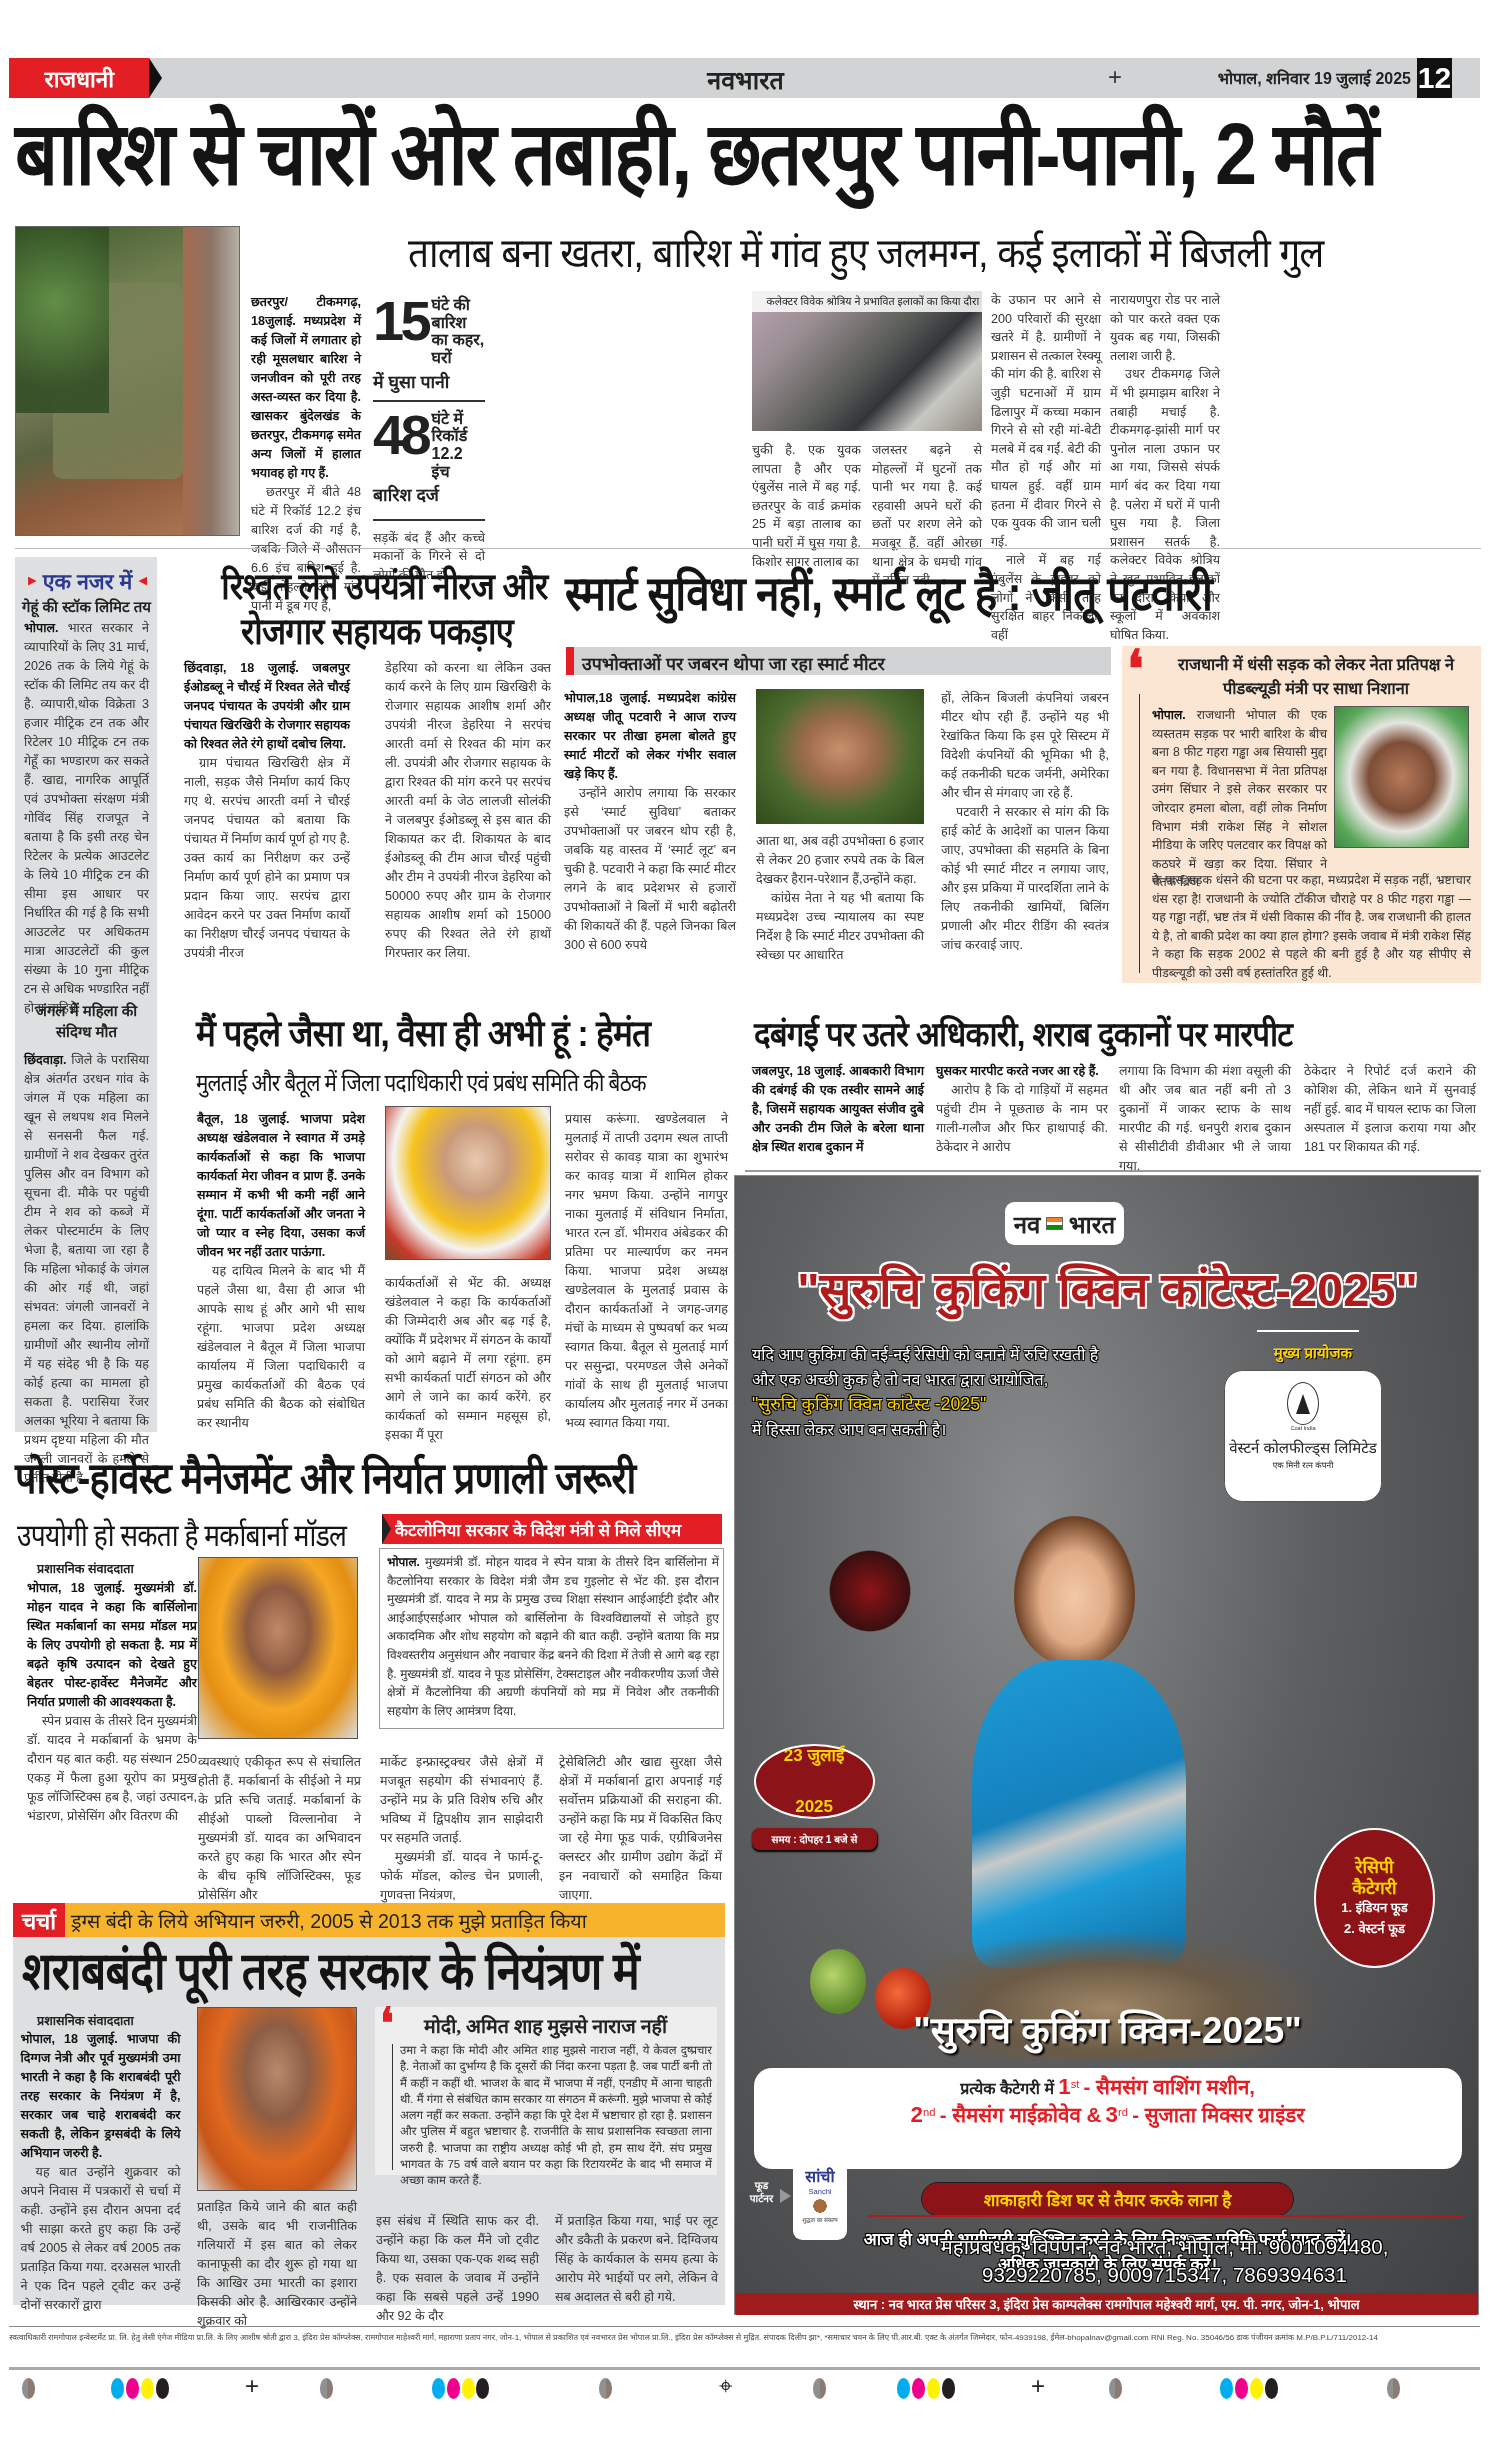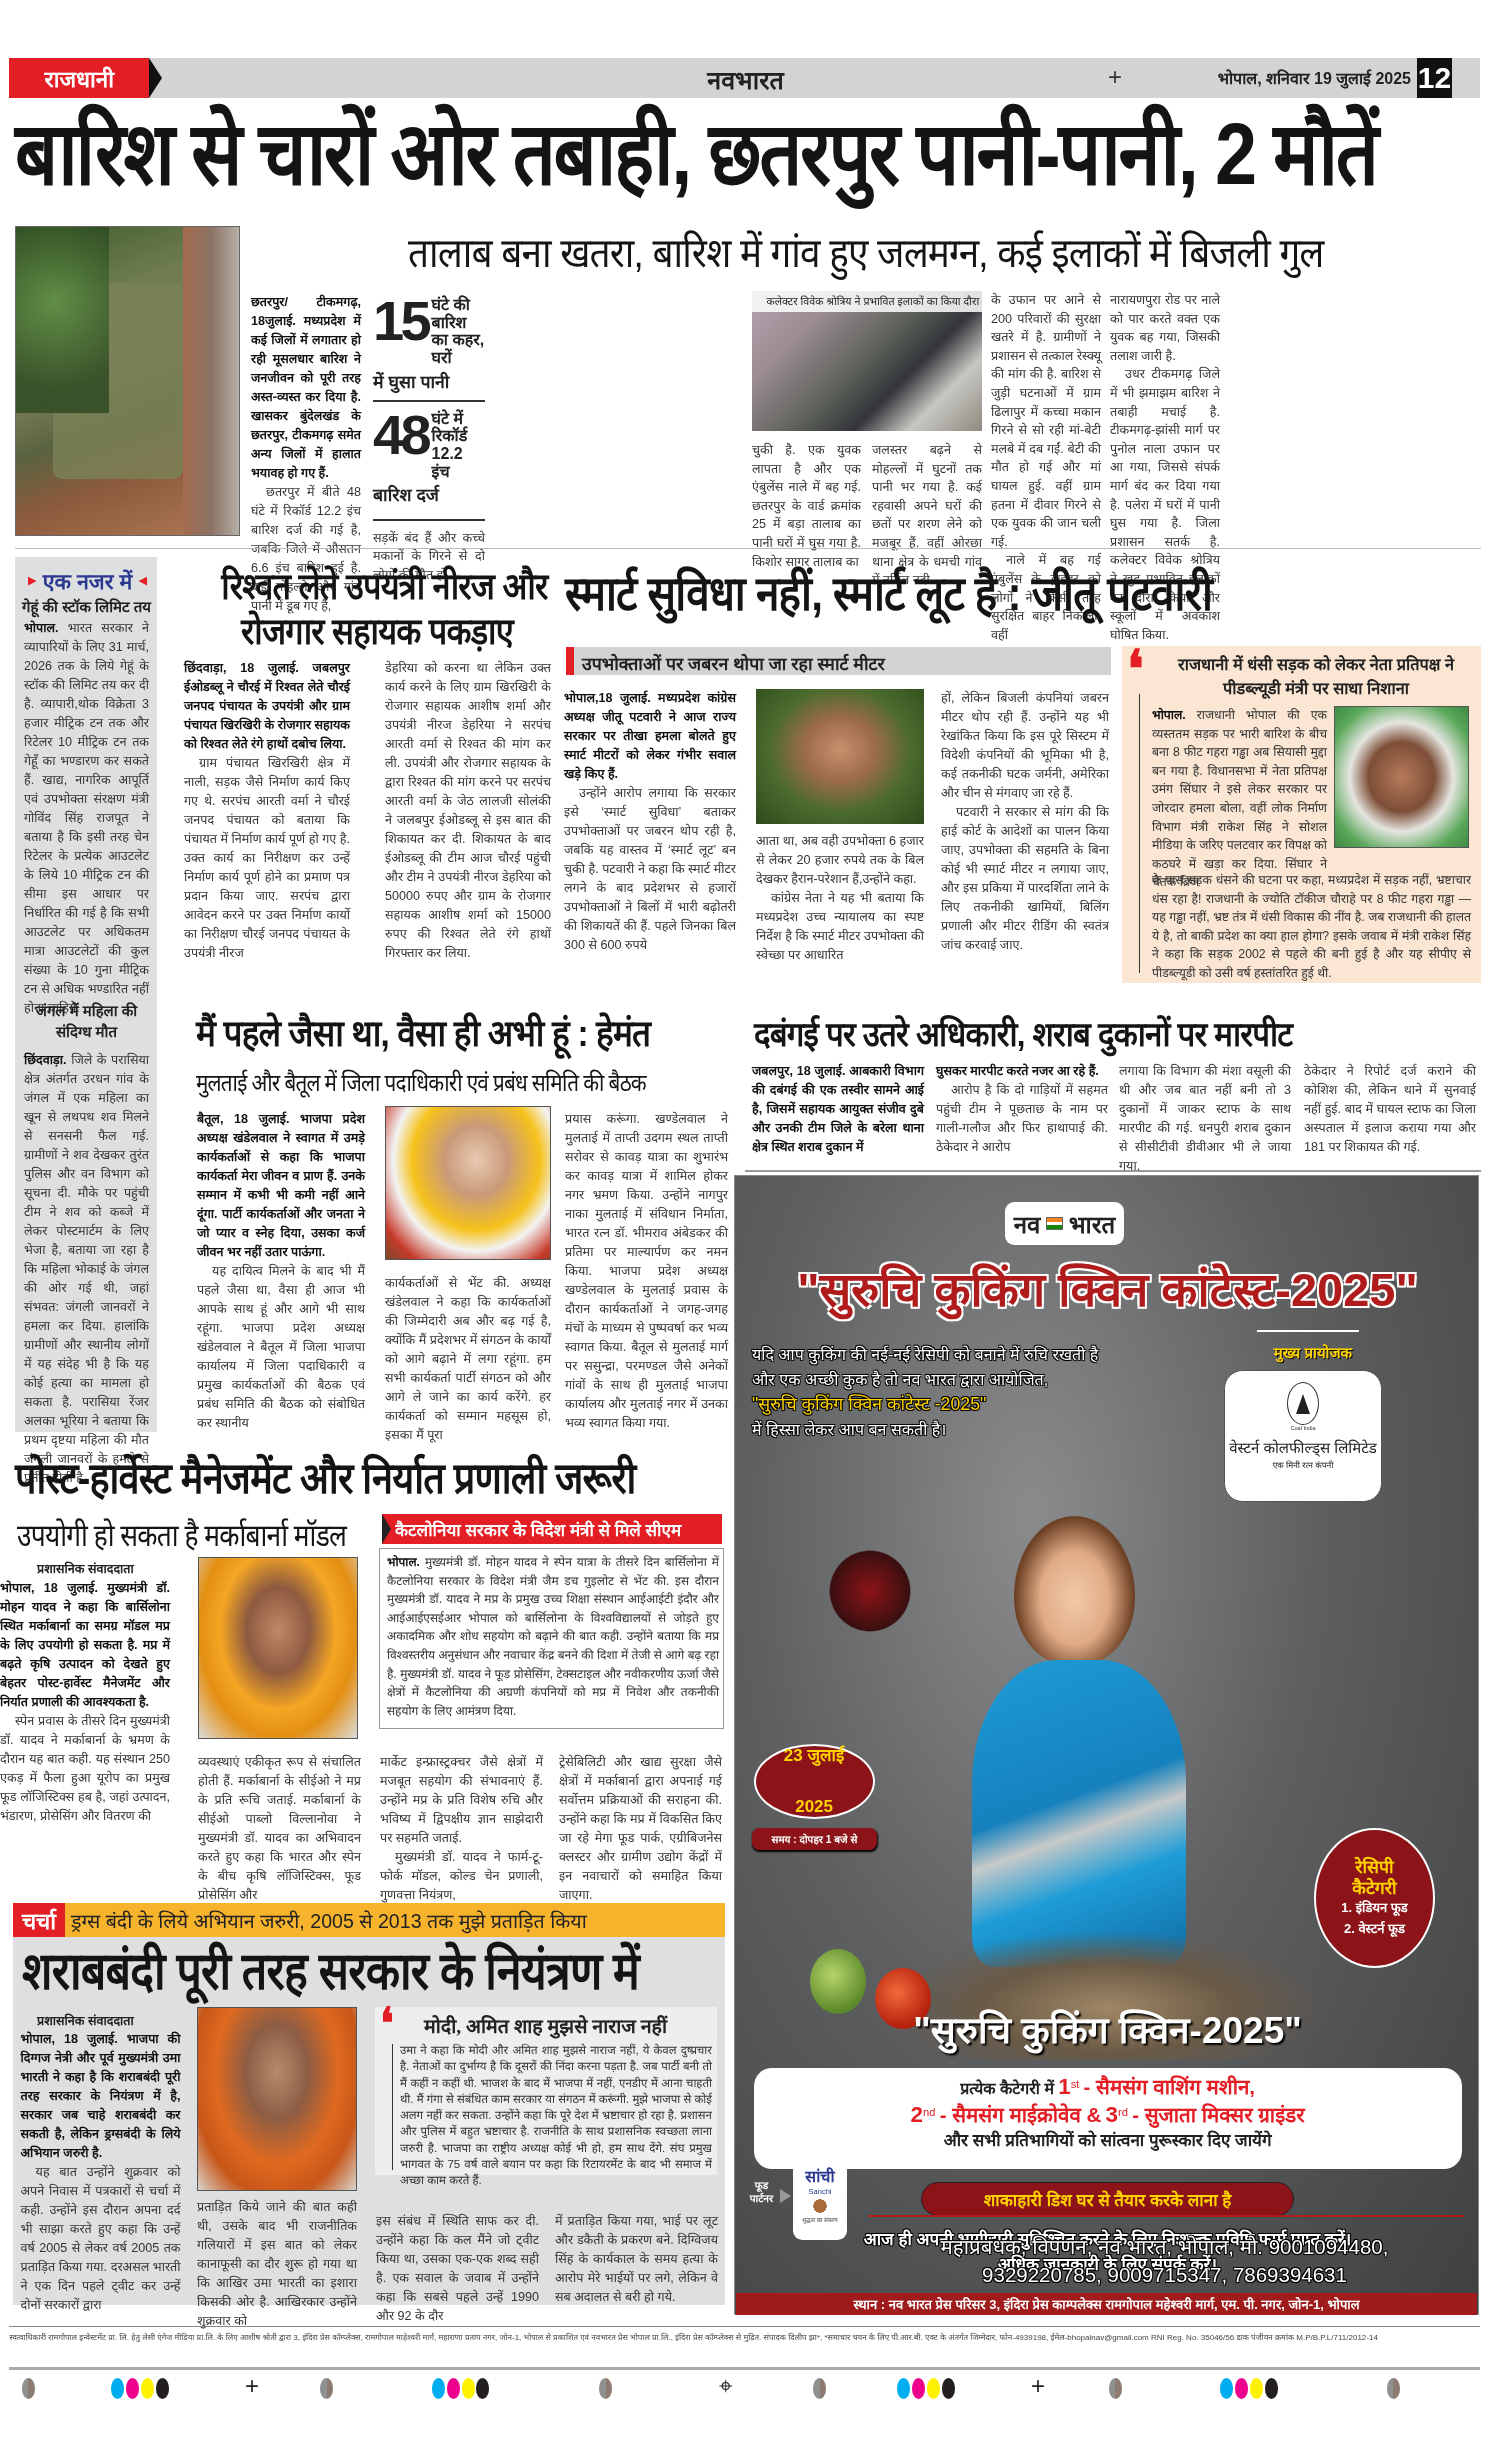--- a/index.html
+++ b/index.html
@@ -184,21 +184,21 @@
   <p class="bold-lead">घुसकर मारपीट करते नजर आ रहे हैं.</p>
   <p>आरोप है कि दो गाड़ियों में सहमत पहुंची टीम ने पूछताछ के नाम पर गाली-गलौज और फिर हाथापाई की. ठेकेदार ने आरोप</p>
 </div>
 <div class="col body-text" style="left:1119px; top:1062px; width:172px; font-size:12.6px; line-height:19px;">लगाया कि विभाग की मंशा वसूली की थी और जब बात नहीं बनी तो 3 दुकानों में जाकर स्टाफ के साथ मारपीट की गई. धनपुरी शराब दुकान से सीसीटीवी डीवीआर भी ले जाया गया.</div>
 <div class="col body-text" style="left:1304px; top:1062px; width:172px; font-size:12.6px; line-height:19px;">ठेकेदार ने रिपोर्ट दर्ज कराने की कोशिश की, लेकिन थाने में सुनवाई नहीं हुई. बाद में घायल स्टाफ का जिला अस्पताल में इलाज कराया गया और 181 पर शिकायत की गई.</div>
 <div class="hr" style="left:745px; top:1170px; width:736px; height:1.9px; background:#999;"></div>
 
 <div class="abs head" style="left:15px; top:1457px; width:717px; font-size:43px; transform:scaleX(0.88); transform-origin:left;">पोस्ट-हार्वेस्ट मैनेजमेंट और निर्यात प्रणाली जरूरी</div>
 <div class="abs head" style="left:17px; top:1520px; width:354px; font-size:31px; font-weight:normal; transform:scaleX(0.85); transform-origin:left;">उपयोगी हो सकता है मर्काबार्ना मॉडल</div>
 <div class="abs" style="left:37px; top:1560px; font-size:12.6px; font-weight:bold;">प्रशासनिक संवाददाता</div>
-<div class="col body-text" style="left:0; top:1579px; width:170px; font-size:12.6px; line-height:19px;">
+<div class="col body-text" style="left:27px; top:1579px; width:170px; font-size:12.6px; line-height:19px;">
   <p class="bold-lead">भोपाल, 18 जुलाई. मुख्यमंत्री डॉ. मोहन यादव ने कहा कि बार्सिलोना स्थित मर्काबार्ना का समग्र मॉडल मप्र के लिए उपयोगी हो सकता है. मप्र में बढ़ते कृषि उत्पादन को देखते हुए बेहतर पोस्ट-हार्वेस्ट मैनेजमेंट और निर्यात प्रणाली की आवश्यकता है.</p>
   <p>स्पेन प्रवास के तीसरे दिन मुख्यमंत्री डॉ. यादव ने मर्काबार्ना के भ्रमण के दौरान यह बात कही. यह संस्थान 250 एकड़ में फैला हुआ यूरोप का प्रमुख फूड लॉजिस्टिक्स हब है, जहां उत्पादन, भंडारण, प्रोसेसिंग और वितरण की</p>
 </div>
 <div class="abs photo" style="left:198px; top:1557px; width:160px; height:182px; border:0.9px solid #555; background:radial-gradient(ellipse at 50% 40%,#c08865 0%,#8e5a40 28%,#f5a623 52%,#e38f13 70%,#dcdcdc 100%);"></div>
 <div class="col body-text" style="left:198px; top:1753px; width:163px; font-size:12.6px; line-height:19px;">व्यवस्थाएं एकीकृत रूप से संचालित होती हैं. मर्काबार्ना के सीईओ ने मप्र के प्रति रूचि जताई. मर्काबार्ना के सीईओ पाब्लो विल्लानोवा ने मुख्यमंत्री डॉ. यादव का अभिवादन करते हुए कहा कि भारत और स्पेन के बीच कृषि लॉजिस्टिक्स, फूड प्रोसेसिंग और</div>
 <div class="col body-text" style="left:380px; top:1753px; width:163px; font-size:12.6px; line-height:19px;">
   <p>मार्केट इन्फ्रास्ट्रक्चर जैसे क्षेत्रों में मजबूत सहयोग की संभावनाएं हैं. उन्होंने मप्र के प्रति विशेष रुचि और भविष्य में द्विपक्षीय ज्ञान साझेदारी पर सहमति जताई.</p>
   <p>मुख्यमंत्री डॉ. यादव ने फार्म-टू-फोर्क मॉडल, कोल्ड चेन प्रणाली, गुणवत्ता नियंत्रण,</p>
 </div>
 <div class="col body-text" style="left:559px; top:1753px; width:163px; font-size:12.6px; line-height:19px;">ट्रेसेबिलिटी और खाद्य सुरक्षा जैसे क्षेत्रों में मर्काबार्ना द्वारा अपनाई गई सर्वोत्तम प्रक्रियाओं की सराहना की. उन्होंने कहा कि मप्र में विकसित किए जा रहे मेगा फूड पार्क, एग्रीबिजनेस क्लस्टर और ग्रामीण उद्योग केंद्रों में इन नवाचारों को समाहित किया जाएगा.</div>
@@ -287,21 +287,20 @@
       <span style="font-size:16px; font-weight:bold; color:#222;">प्रत्येक कैटेगरी में</span>
       <span style="font-size:22.4px; font-weight:bold; color:#e31e24;">1</span><sup style="font-size:11.2px; color:#e31e24;">st</sup>
       <span style="font-size:20.5px; font-weight:bold; color:#e31e24;">- सैमसंग वाशिंग मशीन,</span>
     </div>
     <div style="white-space:nowrap;">
       <span style="font-size:22.4px; font-weight:bold; color:#e31e24;">2</span><sup style="font-size:11.2px; color:#e31e24;">nd</sup>
       <span style="font-size:20.5px; font-weight:bold; color:#e31e24;">- सैमसंग माईक्रोवेव &amp;</span>
       <span style="font-size:22.4px; font-weight:bold; color:#e31e24;">3</span><sup style="font-size:11.2px; color:#e31e24;">rd</sup>
       <span style="font-size:20.5px; font-weight:bold; color:#e31e24;">- सुजाता मिक्सर ग्राइंडर</span>
     </div>
-    <div style="font-size:17px; font-weight:bold; color:#222;">और सभी प्रतिभागियों को सांत्वना पुरूस्कार दिए जायेंगे</div>
   </div>
 
   <div class="abs" style="left:186px; top:1006px; width:373px; height:34px; background:#8c1418; border-radius:17px; border:1.9px solid #222; color:#ffd200; font-size:17px; font-weight:bold; display:flex; align-items:center; justify-content:center;">शाकाहारी डिश घर से तैयार करके लाना है</div>
 
   <div class="abs ad-shadow-text" style="left:0; top:1051px; width:745px; text-align:center; font-size:17px; font-weight:bold; white-space:nowrap;">आज ही अपनी भागीदारी सुनिश्चित करने के लिए निःशुल्क प्रविष्टि फार्म प्राप्त करें।</div>
   <div class="abs ad-shadow-text" style="left:0; top:1076px; width:745px; text-align:center; font-size:17px; font-weight:bold;">अधिक जानकारी के लिए संपर्क करें।</div>
 </div>
 
 <div class="abs" style="left:742px; top:2179px; width:39px; text-align:center; color:#fff; font-size:10.2px; font-weight:bold; line-height:13px;">
   <div>फूड</div>

